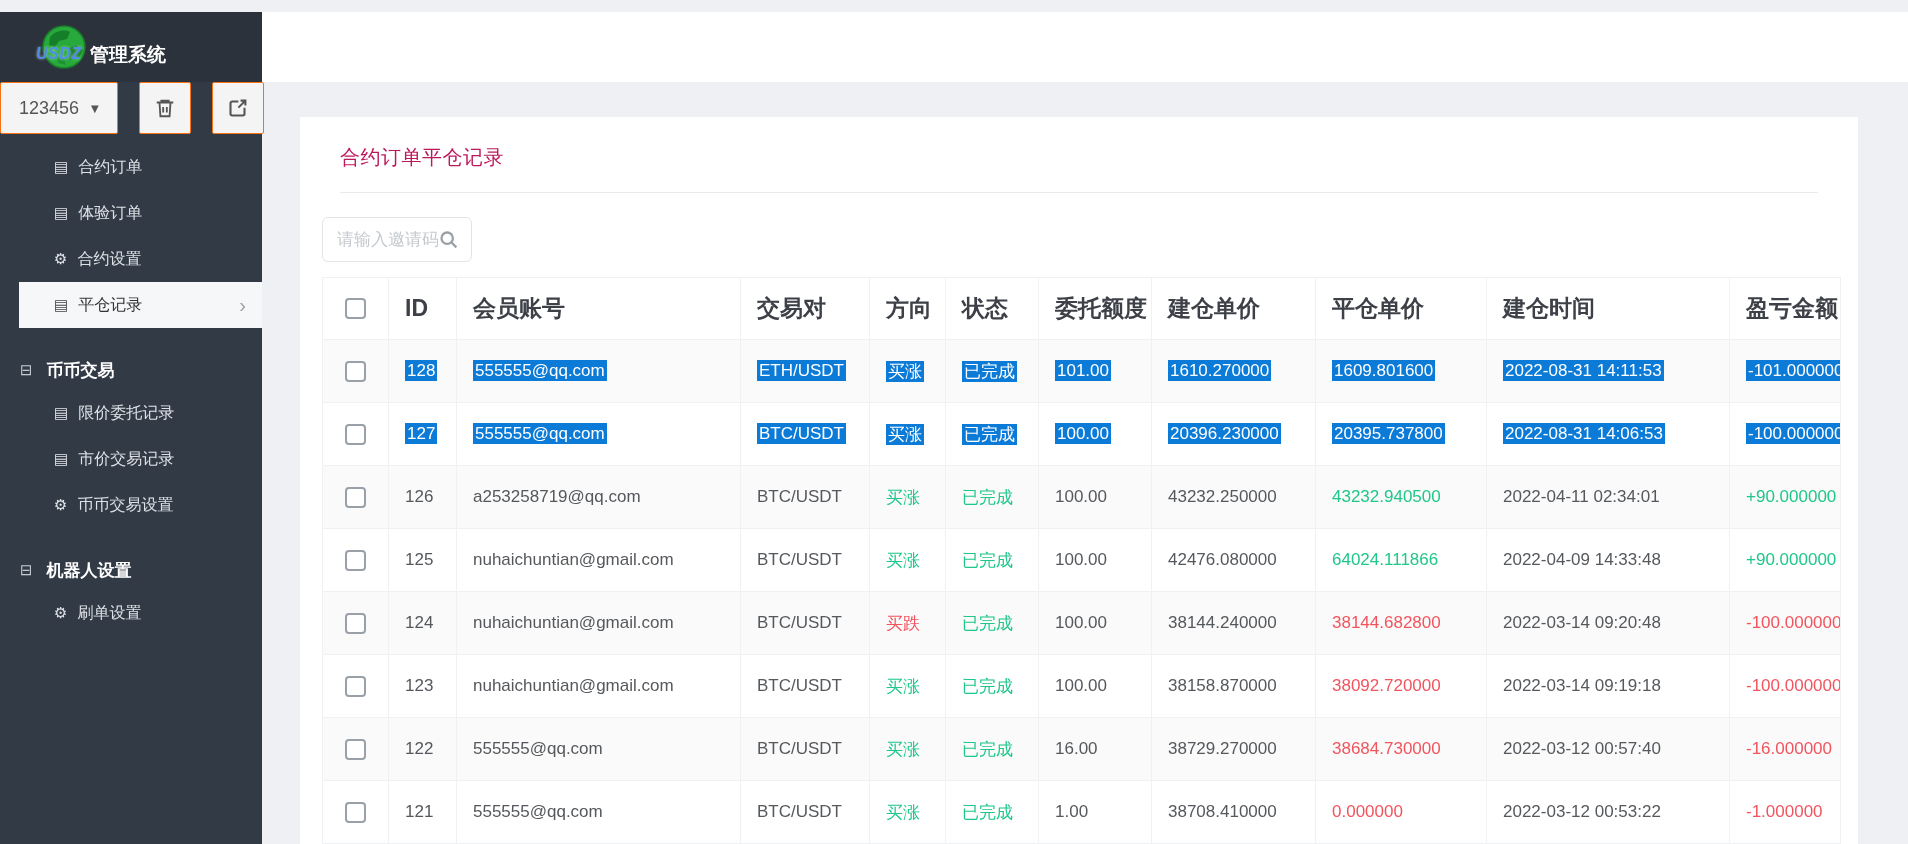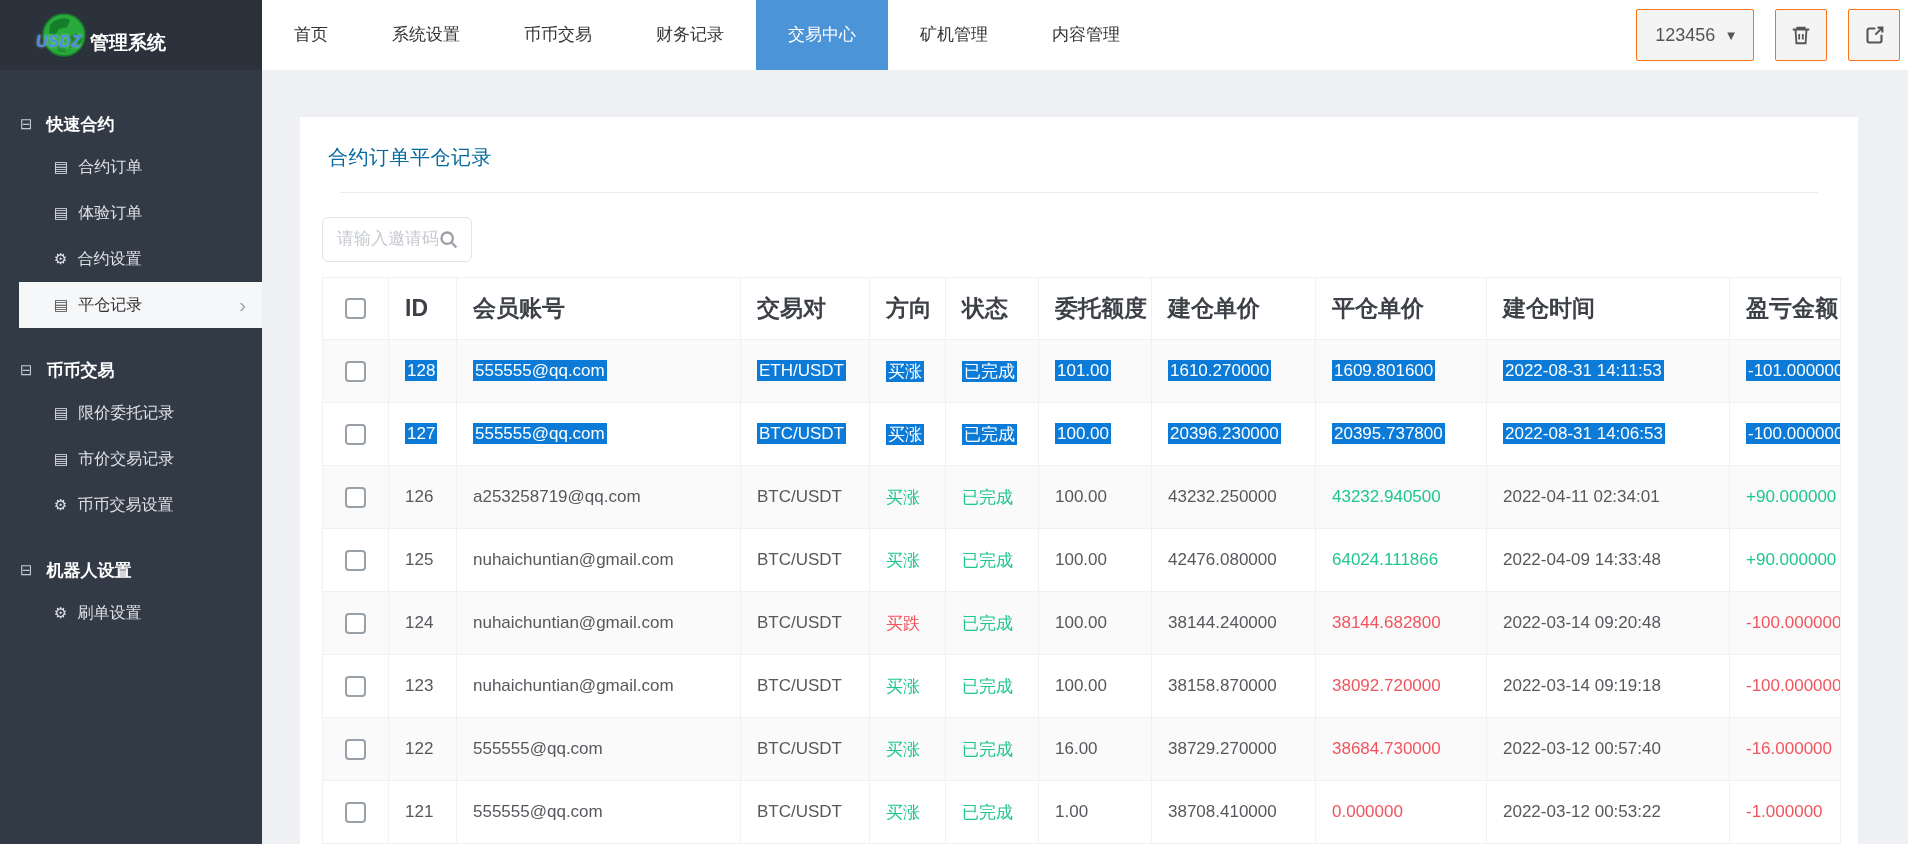--- a/index.html
+++ b/index.html
@@ -1,20 +1,20 @@
 <!DOCTYPE html>
 <html><head>
 <meta charset="utf-8">
 <style>
   * { box-sizing: border-box; margin: 0; padding: 0; }
   html,body { width:1908px; height:844px; overflow:hidden; }
   body { font-family:"Liberation Sans","DejaVu Sans",sans-serif; background:#eef0f3; }
 
   
-  .topbar { position:absolute; left:0; top:0; width:1908px; height:70px; display:flex; background:#fff; z-index:5; }
+  .topbar { position:absolute; left:0; top:12px; width:1908px; height:70px; display:flex; background:#fff; z-index:5;flex-direction:column; }
   .logo-area { width:262px; height:70px; background:#2b323c; display:flex; align-items:center; padding-left:40px; position:relative; flex:none; }
   .globe { width:48px; height:48px; position:relative; flex:none; }
   .logo-usdz { position:absolute; left:36px; top:33px; font-style:italic; font-weight:bold; font-size:16px; color:#4d8ee4; letter-spacing:.5px; text-shadow:0 0 3px rgba(255,255,255,.55); z-index:2; }
   .logo-cn { color:#fff; font-weight:bold; font-size:19px; margin-left:2px; position:relative; top:8px; z-index:2; }
 
   .topnav { flex:1; display:flex; align-items:stretch; height:70px; overflow:hidden; }
   .nav-item { padding:0 32px; line-height:70px; font-size:17px; color:#333; cursor:pointer; white-space:nowrap; }
   .nav-item.active { background:#4c94d8; color:#fff; }
 
   .top-controls { display:flex; align-items:center; gap:21px; padding-right:8px; flex:none; }
@@ -30,25 +30,25 @@
   .side-item { height:46px; display:flex; align-items:center; gap:10px; padding-left:54px; color:#dde1e6; font-size:16px; cursor:pointer; position:relative; }
   .item-icon { font-family:"DejaVu Sans",sans-serif; font-size:15px; color:#e3e6ea; }
   .side-item.active { background:#f6f7f9; color:#333; margin-left:19px; padding-left:35px; }
   .side-item.active .item-icon { color:#444; }
   .chevron { position:absolute; right:16px; color:#9aa0a6; font-size:20px; line-height:1; }
   .section-gap { height:22px; }
 
   
   .main { position:absolute; left:262px; top:70px; right:0; bottom:0; background:#eef0f3; overflow:hidden; }
   .card { margin:47px 50px 0 38px; background:#fff; min-height:730px; }
-  .page-title { padding:27px 0 0 28px; font-size:20px; font-weight:normal; color:#0369a1; letter-spacing:.5px; }
+  .page-title { padding:27px 0 0 40px; font-size:20px; font-weight:normal; color:#be185d; letter-spacing:.5px; }
   .divider { margin:21px 40px 0 40px; border-top:1px solid #eaebed; }
 
   .search-box { margin:24px 0 0 22px; width:150px; height:45px; border:1px solid #e2e4e8; border-radius:6px; display:flex; align-items:center; padding:0 12px 0 14px; background:#fff; }
-  .search-box input { border:0; outline:0; flex:1; min-width:0; font-size:17px; color:#555; font-family:Liberation Mono, monospace; background:transparent; }
+  .search-box input { border:0; outline:0; flex:1; min-width:0; font-size:17px; color:#555; font-family:Liberation Serif, serif; background:transparent; }
   .search-box input::placeholder { color:#c6cacf; }
   .search-icon { display:flex; cursor:pointer; flex:none; }
 
   table.grid { margin:15px 0 0 22px; border-collapse:collapse; table-layout:fixed; width:1518px; background:#fff; }
   .grid th, .grid td { border:1px solid #f0f1f3; padding:0 0 0 16px; text-align:left; overflow:hidden; white-space:nowrap; }
   .grid th { height:62px; font-size:23px; color:#3d4147; font-weight:bold; background:#fff; }
   .grid td { height:63px; font-size:17px; color:#55585c; }
   .grid tr.stripe td { background:#fafafa; }
   .grid th.cb-cell, .grid td.cb-cell { padding:0; }
   .cb { width:21px; height:21px; border:2px solid #99a0a7; border-radius:4px; background:#fff; margin:0 auto; cursor:pointer; }

